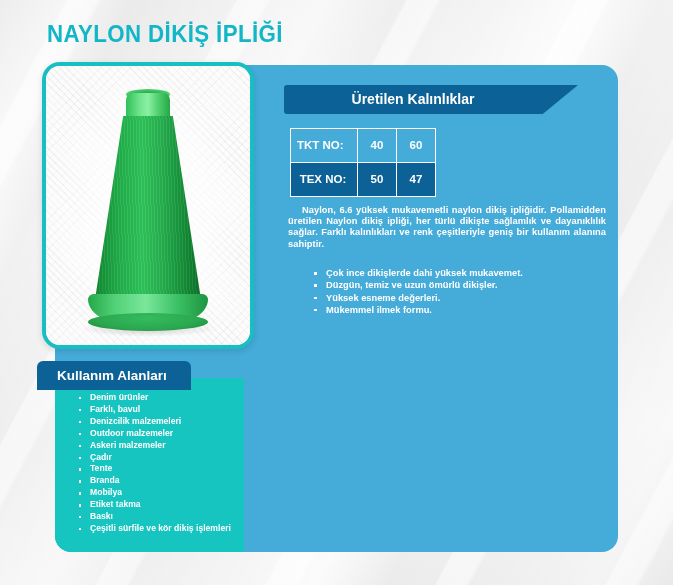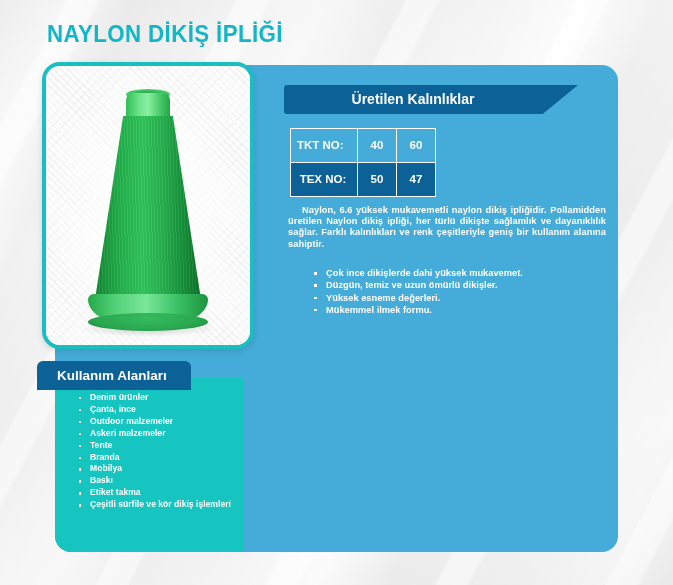--- a/index.html
+++ b/index.html
@@ -411,24 +411,26 @@
     <li>Yüksek esneme değerleri.</li>
     <li>Mükemmel ilmek formu.</li>
   </ul>
 
   <div class="bar-usage">
     <div class="bar-usage-label">Kullanım Alanları</div>
   </div>
 
   <ul class="usage">
     <li>Denim ürünler</li>
-    <li>Çanta, ince</li>
+    <li>Farklı, bavul</li>
+    <li>Denizcilik malzemeleri</li>
     <li>Outdoor malzemeler</li>
     <li>Askeri malzemeler</li>
+    <li>Çadır</li>
     <li>Tente</li>
     <li>Branda</li>
     <li>Mobilya</li>
+    <li>Etiket takma</li>
     <li>Baskı</li>
-    <li>Etiket takma</li>
     <li>Çeşitli sürfile ve kör dikiş  işlemleri</li>
   </ul>
 
 </div>
 
 </body></html>

